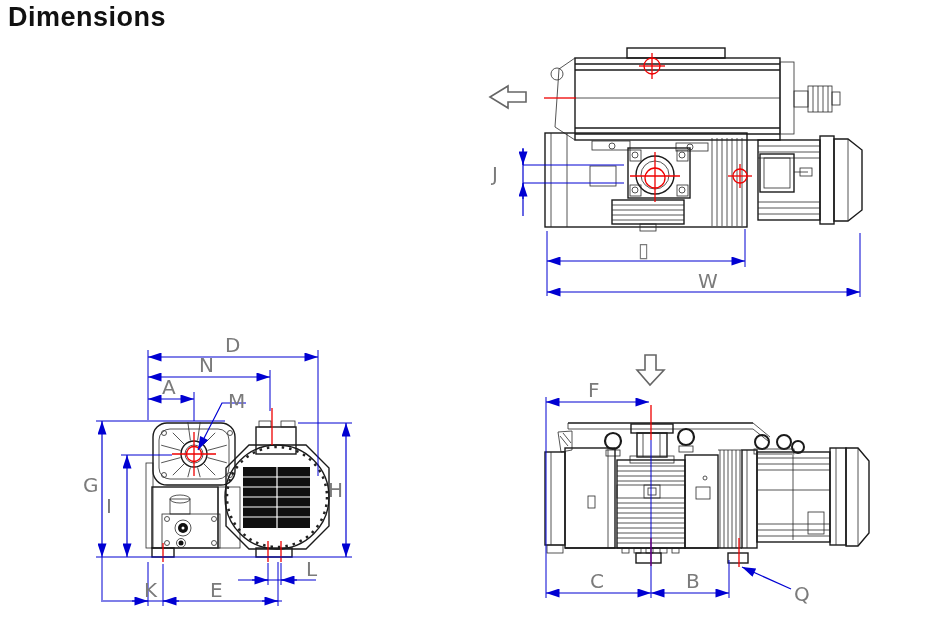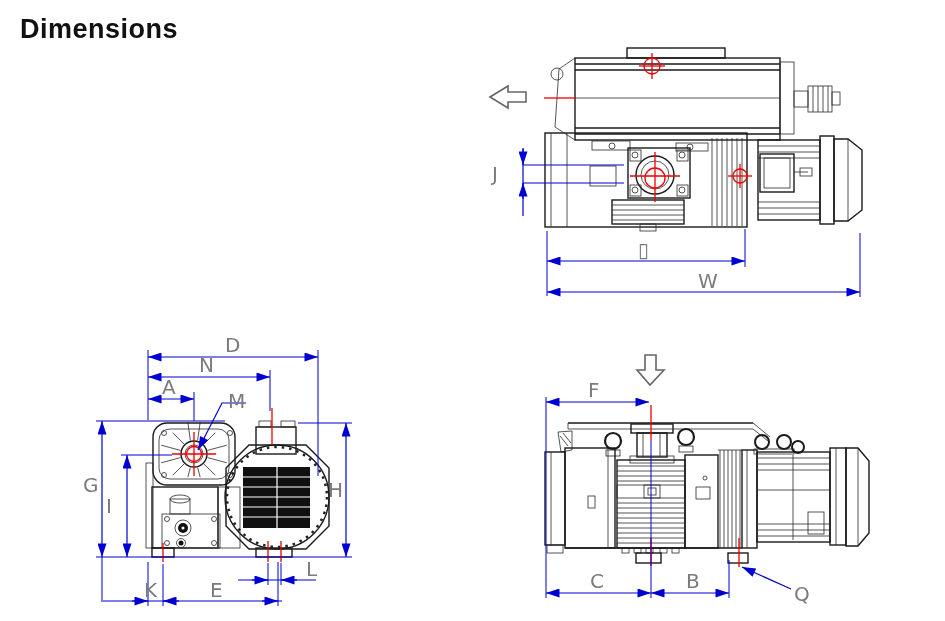--- a/index.html
+++ b/index.html
@@ -1,18 +1,18 @@
 <!DOCTYPE html>
 <html><head>
 <meta charset="utf-8">
 <style>
   html,body{margin:0;padding:0;background:#fff;}
   .page{position:relative;width:945px;height:621px;background:#fff;overflow:hidden;
         font-family:"Liberation Sans",sans-serif;}
-  h1.title{position:absolute;left:8px;top:2px;margin:12px;font-size:27px;font-weight:bold;
+  h1.title{position:absolute;left:8px;top:2px;margin:0;font-size:27px;font-weight:bold;
            color:#111;letter-spacing:.5px;font-family:"Liberation Sans",sans-serif;}
   svg{position:absolute;left:0;top:0;}
   .k  {stroke:#1a1a1a;fill:none;stroke-width:1.4;}
   .k2 {stroke:#2a2a2a;fill:none;stroke-width:.8;}
   .kf {fill:#101010;stroke:none;}
   .wl {stroke:#ffffff;stroke-width:1.2;}
   .dim{stroke:#0000d2;fill:none;stroke-width:1.2;}
   .ext{stroke:#0000d2;fill:none;stroke-width:1;}
   .red{stroke:#ee0000;fill:none;stroke-width:1.3;}
   .lbl{fill:#7b7b7b;font-family:"DejaVu Sans",sans-serif;font-size:20px;}

